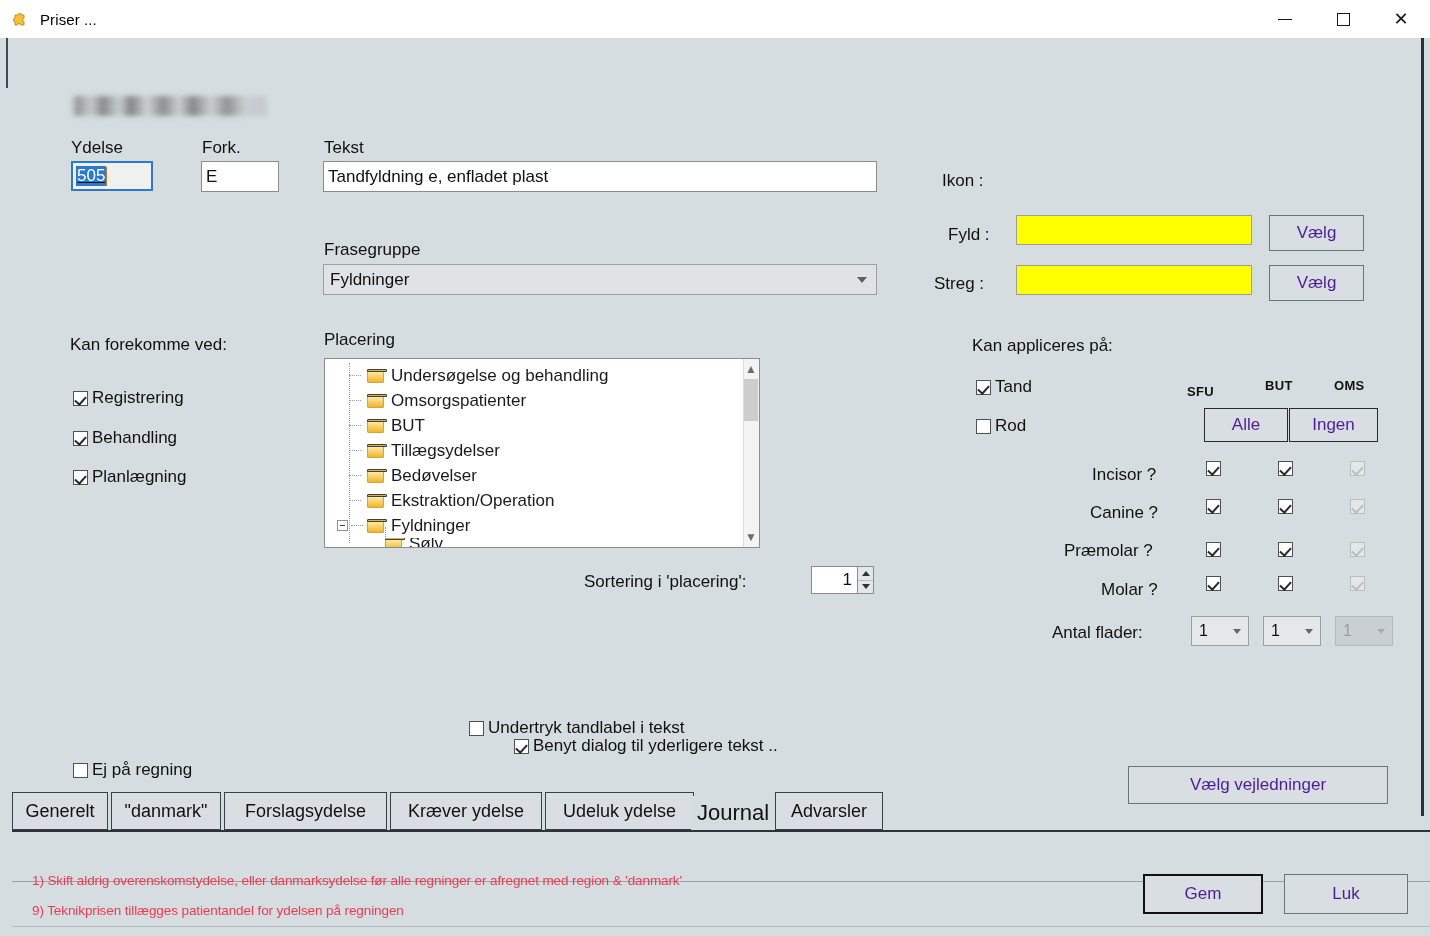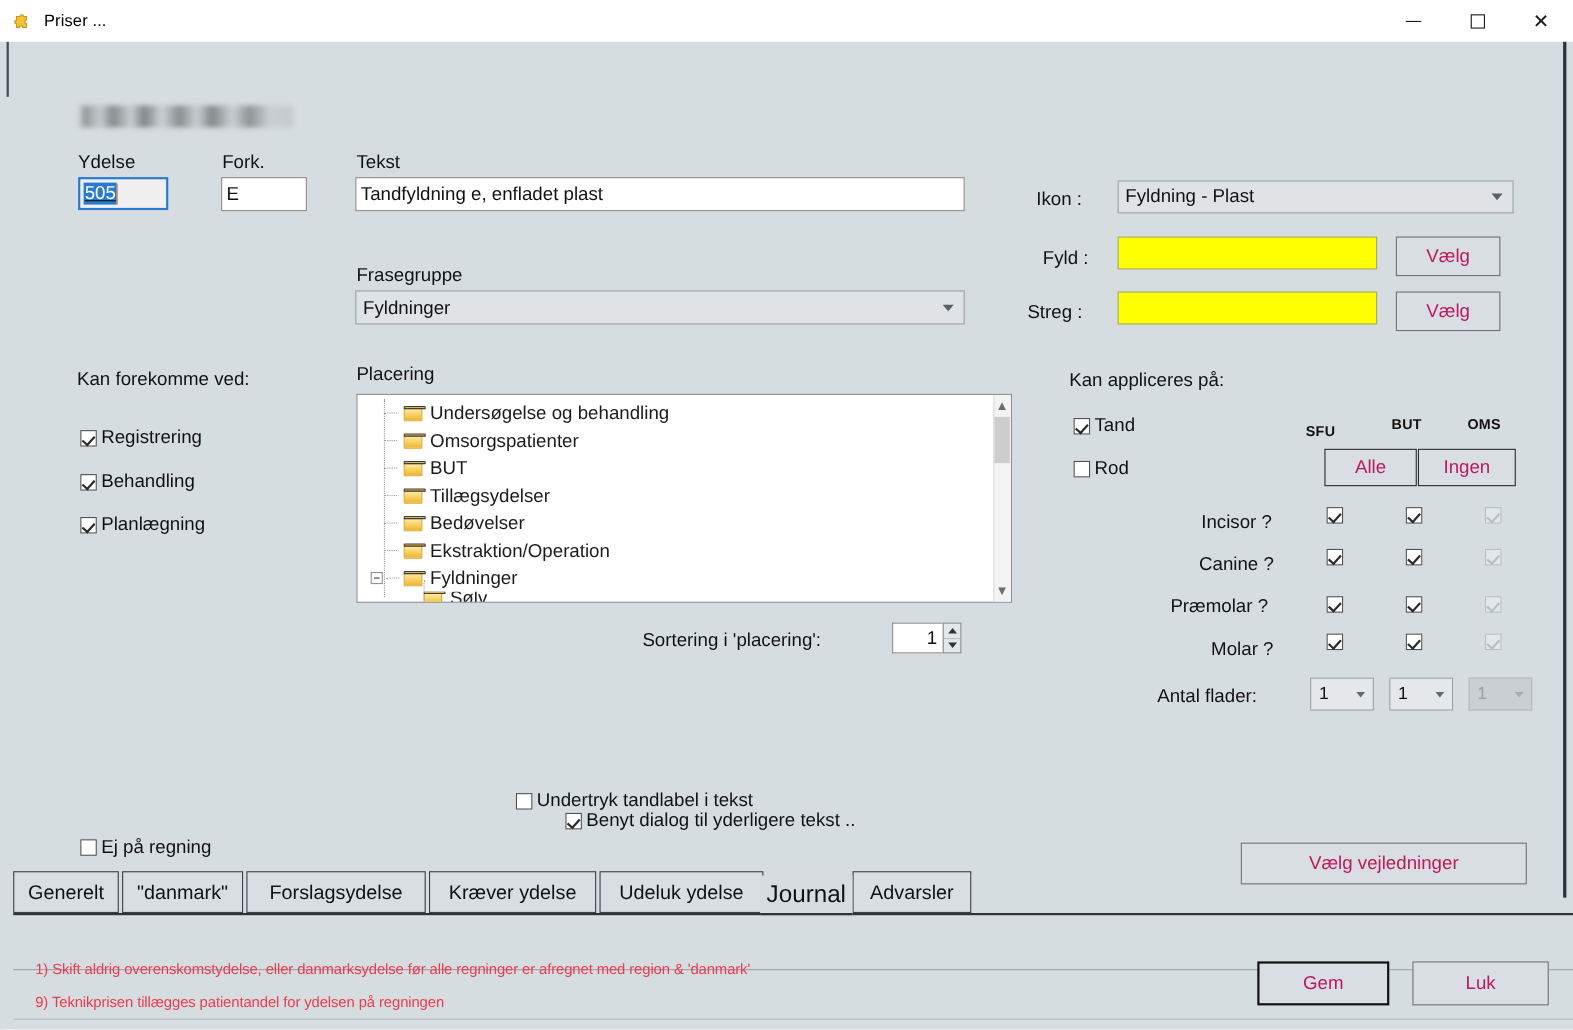--- a/index.html
+++ b/index.html
@@ -123,21 +123,21 @@
     background: #ffff00;
     border: 1px solid #9aa0a4;
   }
 
   
   .btn {
     position: absolute;
     background: #d8dee2;
     border: 1px solid #2b2b2b;
     font-family: "Liberation Sans", sans-serif;
-    font-size: 17px; color: #be185d;
+    font-size: 17px; color: #4c1d95;
     display: flex; align-items: center; justify-content: center;
     cursor: default;
   }
   .btn.thin { border: 1px solid #6d7478; }
   .btn.default { border: 2px solid #111; }
 
   
   .cb-row { position: absolute; display: flex; align-items: center; }
   .cbox {
     width: 15px; height: 15px;
@@ -156,21 +156,21 @@
   }
   .cbox.disabled { border-color: #b9bec1; background: #e3e7ea; }
   .cbox.disabled.checked::after {
     border-right-color: #b9bec1; border-bottom-color: #b9bec1;
   }
   .cb-label { font-size: 17px; color: #111; margin-left: 4px; white-space: nowrap; }
 
   
   .tree-box {
     position: absolute;
-    left: 318px; top: 320px; width: 596px; height: 190px;
+    left: 318px; top: 320px; width: 436px; height: 190px;
     background: #ffffff;
     border: 1px solid #8c8c8c;
     overflow: hidden;
   }
   .tree-inner { position: relative; width: 100%; height: 100%; }
   .tree-scroll-track {
     position: absolute; right: 0; top: 0; width: 16px; height: 100%;
     background: #f3f3f3; border-left: 1px solid #dcdcdc;
   }
   .tree-scroll-thumb {
@@ -349,24 +349,20 @@
       <span>Tandfyldning e, enfladet plast</span>
     </div>
 
     <div class="field-label" style="left:318px; top:202px;">Frasegruppe</div>
     <div class="combo" style="left:317px; top:226px; width:554px; height:31px;">
       <span>Fyldninger</span>
       <span class="arrow"></span>
     </div>
 
     <div class="field-label" style="left:936px; top:133px;">Ikon :</div>
-    <div class="combo" style="left:1010px; top:126px; width:360px; height:30px;">
-      <span>Fyldning - Plast</span>
-      <span class="arrow"></span>
-    </div>
 
     <div class="field-label" style="left:942px; top:187px;">Fyld :</div>
     <div class="swatch" style="left:1010px; top:177px; width:236px; height:30px;"></div>
     <div class="btn thin" style="left:1263px; top:177px; width:95px; height:36px;">Vælg</div>
 
     <div class="field-label" style="left:928px; top:236px;">Streg :</div>
     <div class="swatch" style="left:1010px; top:227px; width:236px; height:30px;"></div>
     <div class="btn thin" style="left:1263px; top:227px; width:95px; height:36px;">Vælg</div>
 
     <div class="field-label" style="left:64px; top:297px;">Kan forekomme ved:</div>

